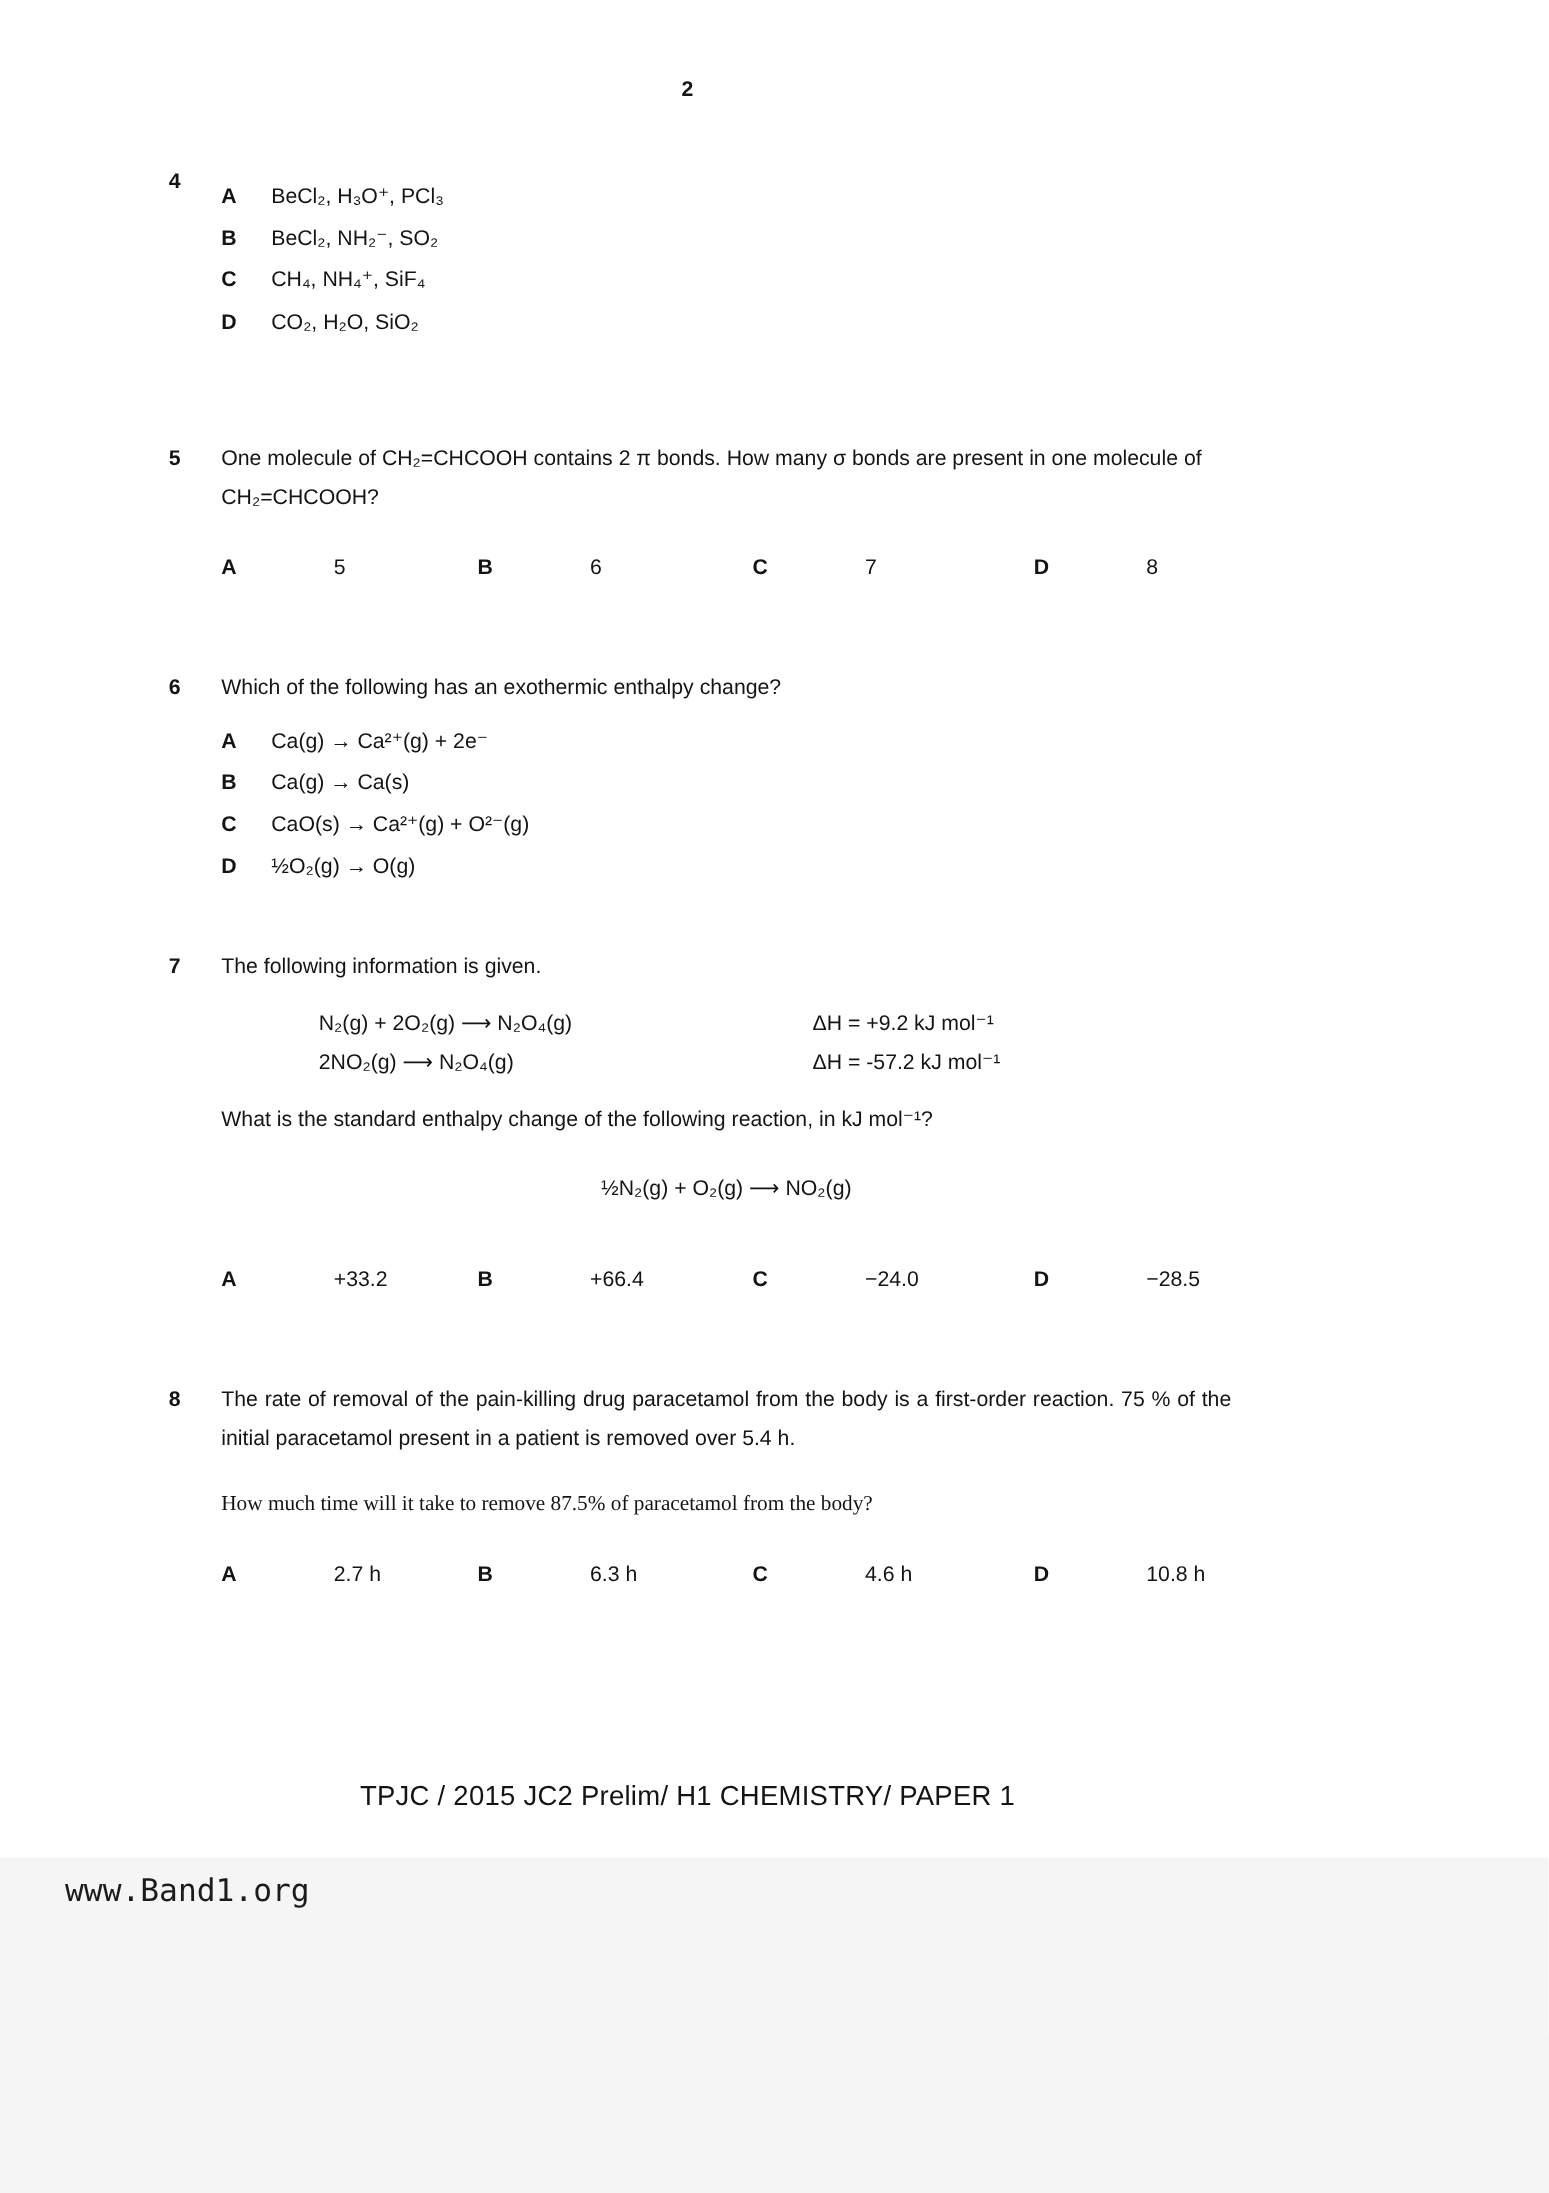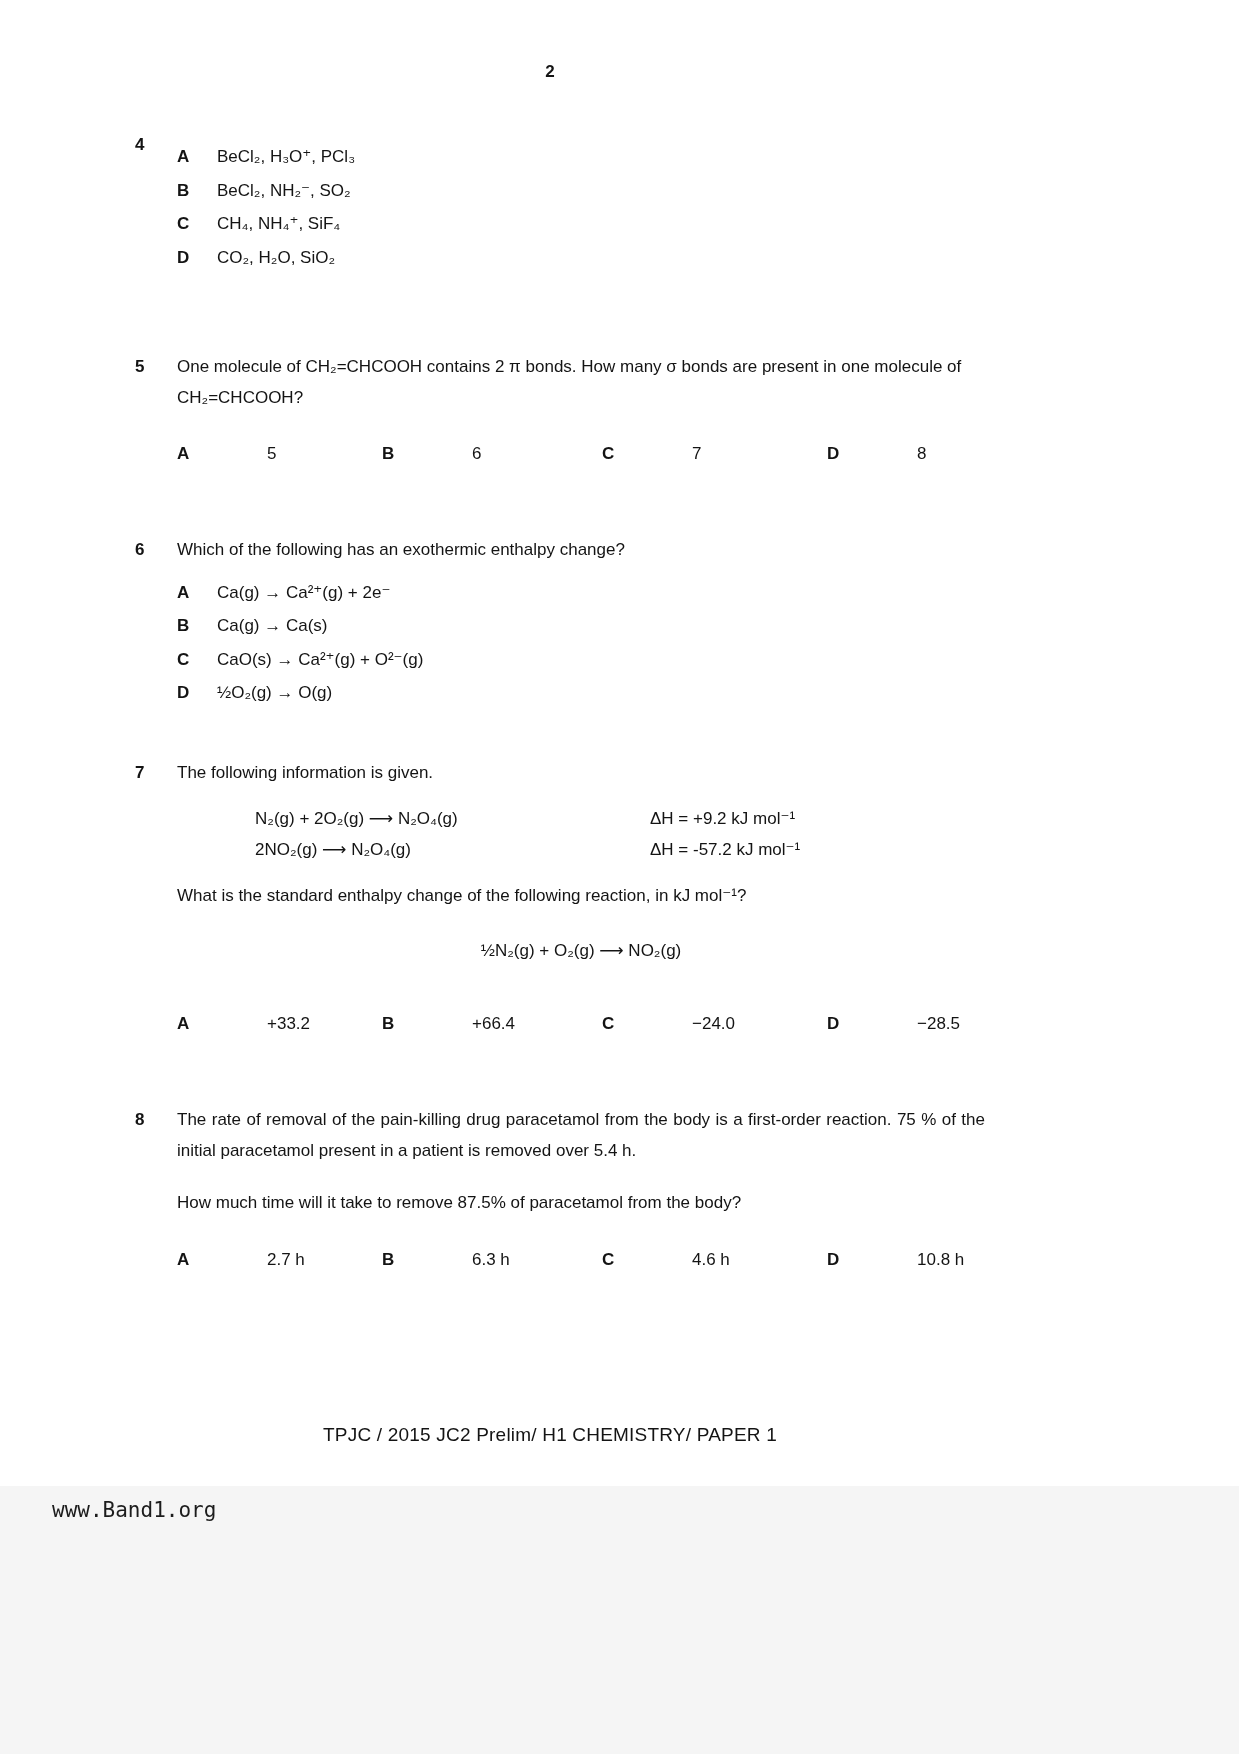--- a/index.html
+++ b/index.html
@@ -102,44 +102,45 @@
   .target-rxn {
     margin-top: 24px;
     text-align: center;
     line-height: 1.8;
   }
   .q7 .options-h {
     margin-top: 42px;
   }
   .q8-line2 {
     margin-top: 22px;
+    font-family: Liberation Serif, serif;
   }
   .footer {
     position: absolute;
     top: 1424px;
     left: 135px;
     width: 830px;
     text-align: center;
-    font-size: 19px;
+    font-size: 22px;
     letter-spacing: 0.2px;
   }
   .bottom-band {
     position: absolute;
     left: 0;
     top: 1486px;
     width: 1239px;
     height: 268px;
     background: #f5f5f5;
   }
   .watermark {
     position: absolute;
     top: 1498px;
     left: 52px;
     font-family: "DejaVu Sans Mono", monospace;
-    font-size: 21px;
+    font-size: 25px;
     font-weight: 500;
     color: #1c1c1c;
   }
 </style>
 </head>
 <body>
 
 <div class="page">
 
   <div class="page-number">2</div>

